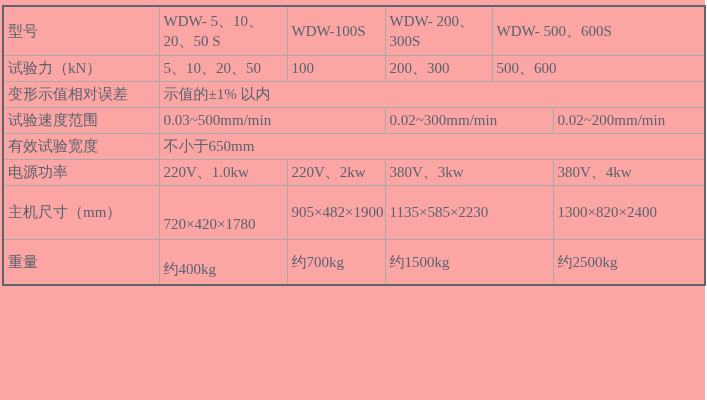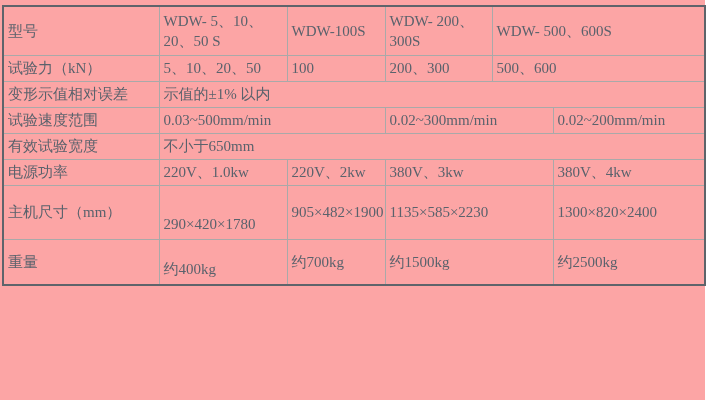--- a/index.html
+++ b/index.html
@@ -93,21 +93,21 @@
       </tr>
       <tr class="h26">
         <td>电源功率</td>
         <td>220V、1.0kw</td>
         <td>220V、2kw</td>
         <td colspan="2">380V、3kw</td>
         <td>380V、4kw</td>
       </tr>
       <tr class="h54">
         <td>主机尺寸（mm）</td>
-        <td class="vb">290×420×1780</td>
+        <td class="vb">720×420×1780</td>
         <td>905×482×1900</td>
         <td colspan="2">1135×585×2230</td>
         <td>1300×820×2400</td>
       </tr>
       <tr class="h46">
         <td>重量</td>
         <td class="vb">约400kg</td>
         <td>约700kg</td>
         <td colspan="2">约1500kg</td>
         <td>约2500kg</td>

